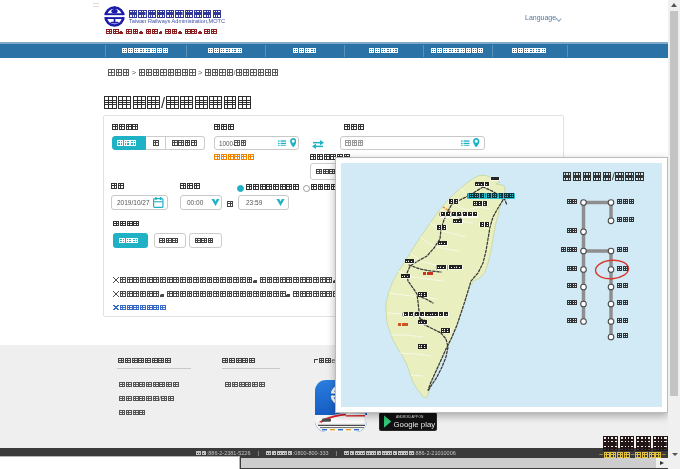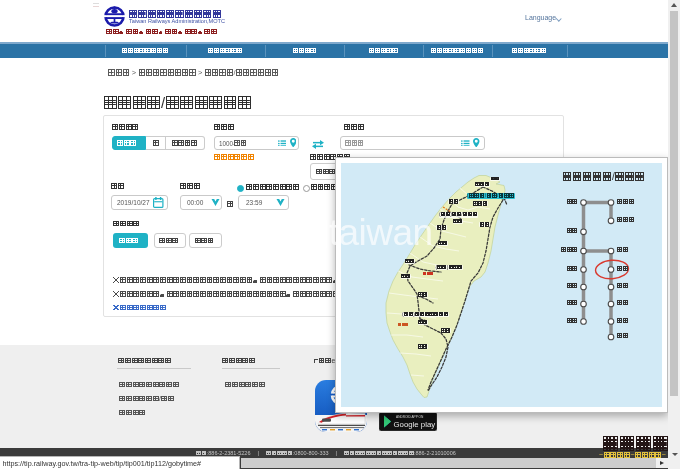--- a/index.html
+++ b/index.html
@@ -274,24 +274,22 @@
 <span class="jp" style="position:absolute;left:617px;top:247px;font-size:5.8px;color:#333;"><i></i><i></i></span>
 <span class="jp" style="position:absolute;left:566.4px;top:265.5px;font-size:5.8px;color:#333;"><i></i><i></i></span>
 <span class="jp" style="position:absolute;left:617px;top:265.5px;font-size:5.8px;color:#333;"><i></i><i></i></span>
 <span class="jp" style="position:absolute;left:566.4px;top:283px;font-size:5.8px;color:#333;"><i></i><i></i></span>
 <span class="jp" style="position:absolute;left:617px;top:283px;font-size:5.8px;color:#333;"><i></i><i></i></span>
 <span class="jp" style="position:absolute;left:566.4px;top:300px;font-size:5.8px;color:#333;"><i></i><i></i></span>
 <span class="jp" style="position:absolute;left:617px;top:300px;font-size:5.8px;color:#333;"><i></i><i></i></span>
 <span class="jp" style="position:absolute;left:566.4px;top:317.5px;font-size:5.8px;color:#333;"><i></i><i></i></span>
 <span class="jp" style="position:absolute;left:617px;top:317.5px;font-size:5.8px;color:#333;"><i></i><i></i></span>
 <span class="jp" style="position:absolute;left:617px;top:333px;font-size:5.8px;color:#333;"><i></i><i></i></span>
-<div style="position:absolute;left:266px;top:214px;font-size:37px;color:rgba(255,255,255,0.68);line-height:1;white-space:nowrap;letter-spacing:-0.5px;z-index:50"><span class="jp dn" style="font-size:32px;color:rgba(255,255,255,0.68);"><i></i><i></i></span><span style="font-family:'Liberation Sans',sans-serif">taiwan</span></div>
 <div style="z-index:60;position:absolute;left:602px;top:435px;font-size:17px;line-height:1"><span class="jp xd" style="font-size:17px;color:#241616;font-weight:bold;"><i></i><i></i><i></i><i></i></span></div>
 <div style="z-index:60;position:absolute;left:599px;top:451px;font-size:7px;line-height:1"><span class="jp" style="font-size:7px;color:#e5c23c;">~<i></i><i></i><i></i><i></i>~<i></i><i></i><i></i><i></i>~</span></div>
 <div style="position:absolute;left:668px;top:0;width:12px;height:469px;background:#f0f0f0;z-index:55"></div>
 <div style="position:absolute;left:670px;top:11px;width:8px;height:385px;background:#c4c4c4;z-index:56"></div>
 <div style="position:absolute;left:671px;top:3px;width:0;height:0;border-left:3.2px solid transparent;border-right:3.2px solid transparent;border-bottom:4px solid #555;z-index:56"></div>
 <div style="position:absolute;left:671.5px;top:452.5px;width:0;height:0;border-left:3px solid transparent;border-right:3px solid transparent;border-top:3.8px solid #555;z-index:56"></div>
 <div style="position:absolute;left:241px;top:458px;width:415px;height:10px;background:#cdcdcd;z-index:55"></div>
 <div style="position:absolute;left:656px;top:458px;width:12px;height:10px;background:#efefef;z-index:55"></div>
 <div style="position:absolute;left:660px;top:460.5px;width:0;height:0;border-top:2.8px solid transparent;border-bottom:2.8px solid transparent;border-left:4px solid #333;z-index:56"></div>
 <div style="position:absolute;left:0;top:456px;width:240px;height:13px;background:#fff;border:1px solid #b5b5b5;border-left:none;border-bottom:none;z-index:58"></div>
-<div style="position:absolute;left:2.5px;top:459px;font-size:7.2px;color:#333;z-index:59;white-space:nowrap">https://tip.railway.gov.tw/tra-tip-web/tip/tip001/tip112/gobytime#</div>
 </div>
 </body></html>

